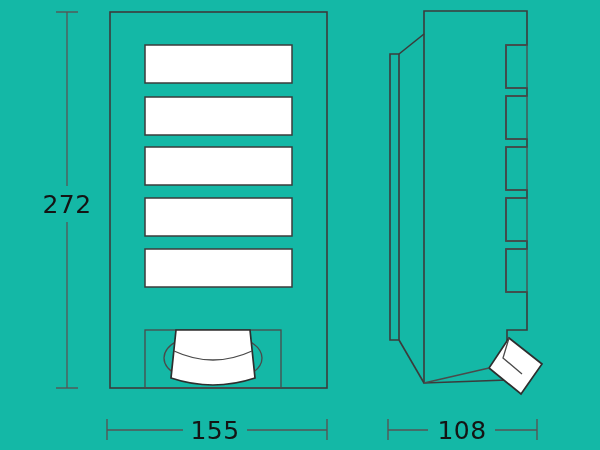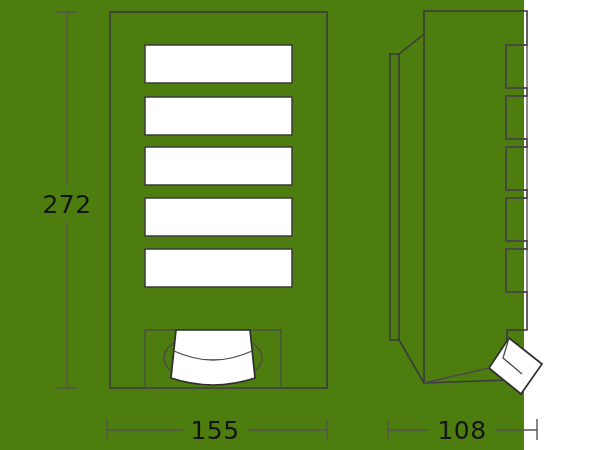--- a/index.html
+++ b/index.html
@@ -8,23 +8,23 @@
     background: #ffffff;
   }
   body {
     width: 600px;
     height: 450px;
     overflow: hidden;
     font-family: "DejaVu Sans", sans-serif;
   }
   #drawing-root {
     position: relative;
-    width: 524px;
+    width: 600px;
     height: 450px;
-    background: #4d7c0f;
+    background: #14b8a6;
     text-align: center;
   }
   svg#technical-drawing {
     display: block;
     width: 600px;
     height: 450px;
   }
   .outline {
     fill: none;
     stroke: #3b3b3b;

